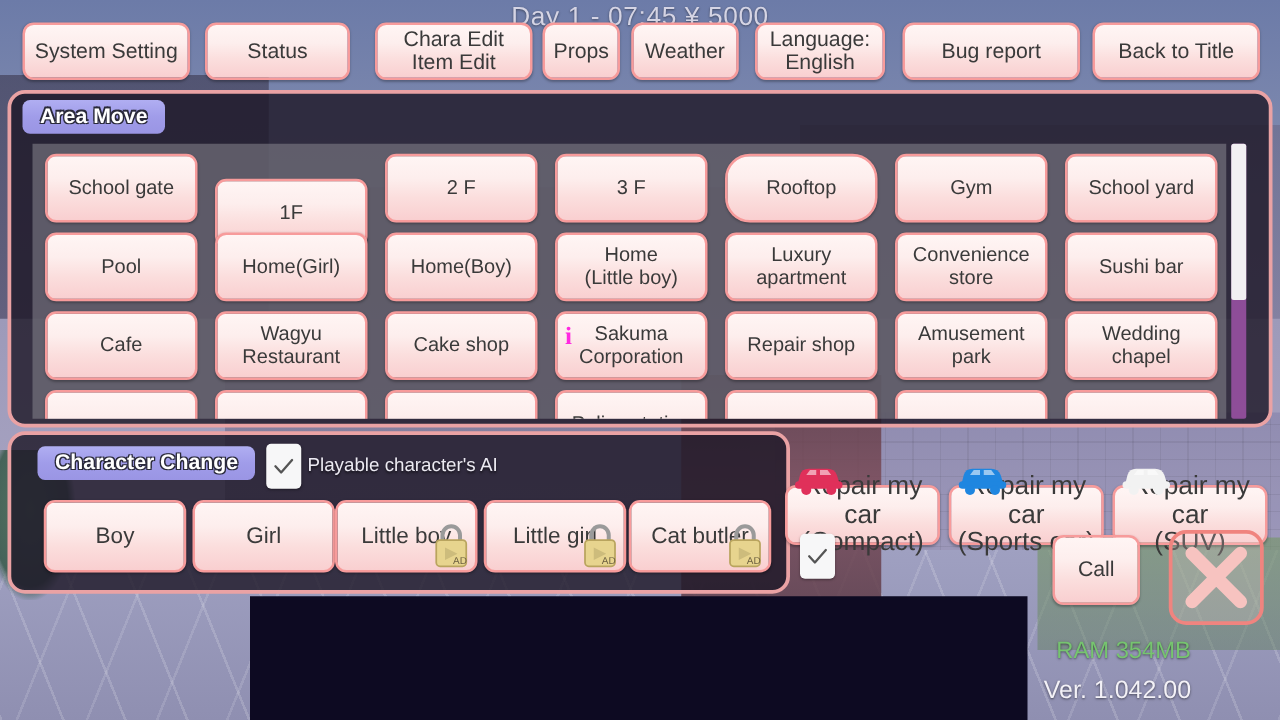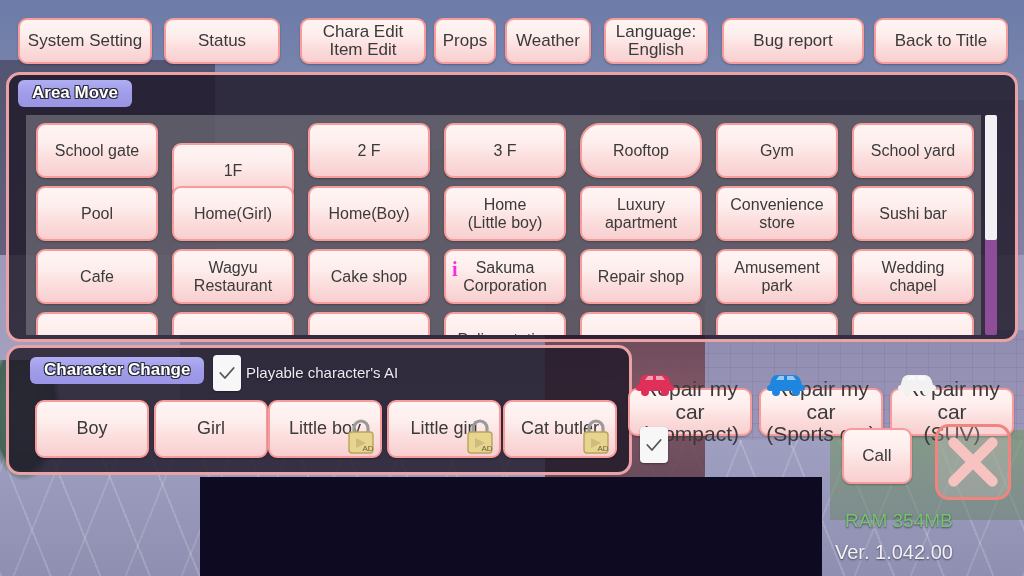--- a/index.html
+++ b/index.html
@@ -184,20 +184,21 @@
   <div class="bg-bldg-l"></div>
   <div class="bg-bldg-r"></div>
   <div class="bg-ground"></div>
   <div class="bg-bldg-m"></div>
   <div class="bg-wall-r"></div>
   <div class="bg-tiles"></div>
   <div class="bg-green"></div>
   <div class="bg-plant"></div>
   <div class="bg-char"></div>
 
+  <div class="status-line">Day 1 - 07:45  ¥ 5000</div>
 
   <div id="topbar">
       <div class="pbtn" style="left: 18px; width: 134px;">
         <span>System Setting</span>
       </div>
       <div class="pbtn" style="left: 164px; width: 116px;">
         <span>Status</span>
       </div>
       <div class="pbtn" style="left: 300px; width: 126px;">
         <span>Chara Edit<br>Item Edit</span>

